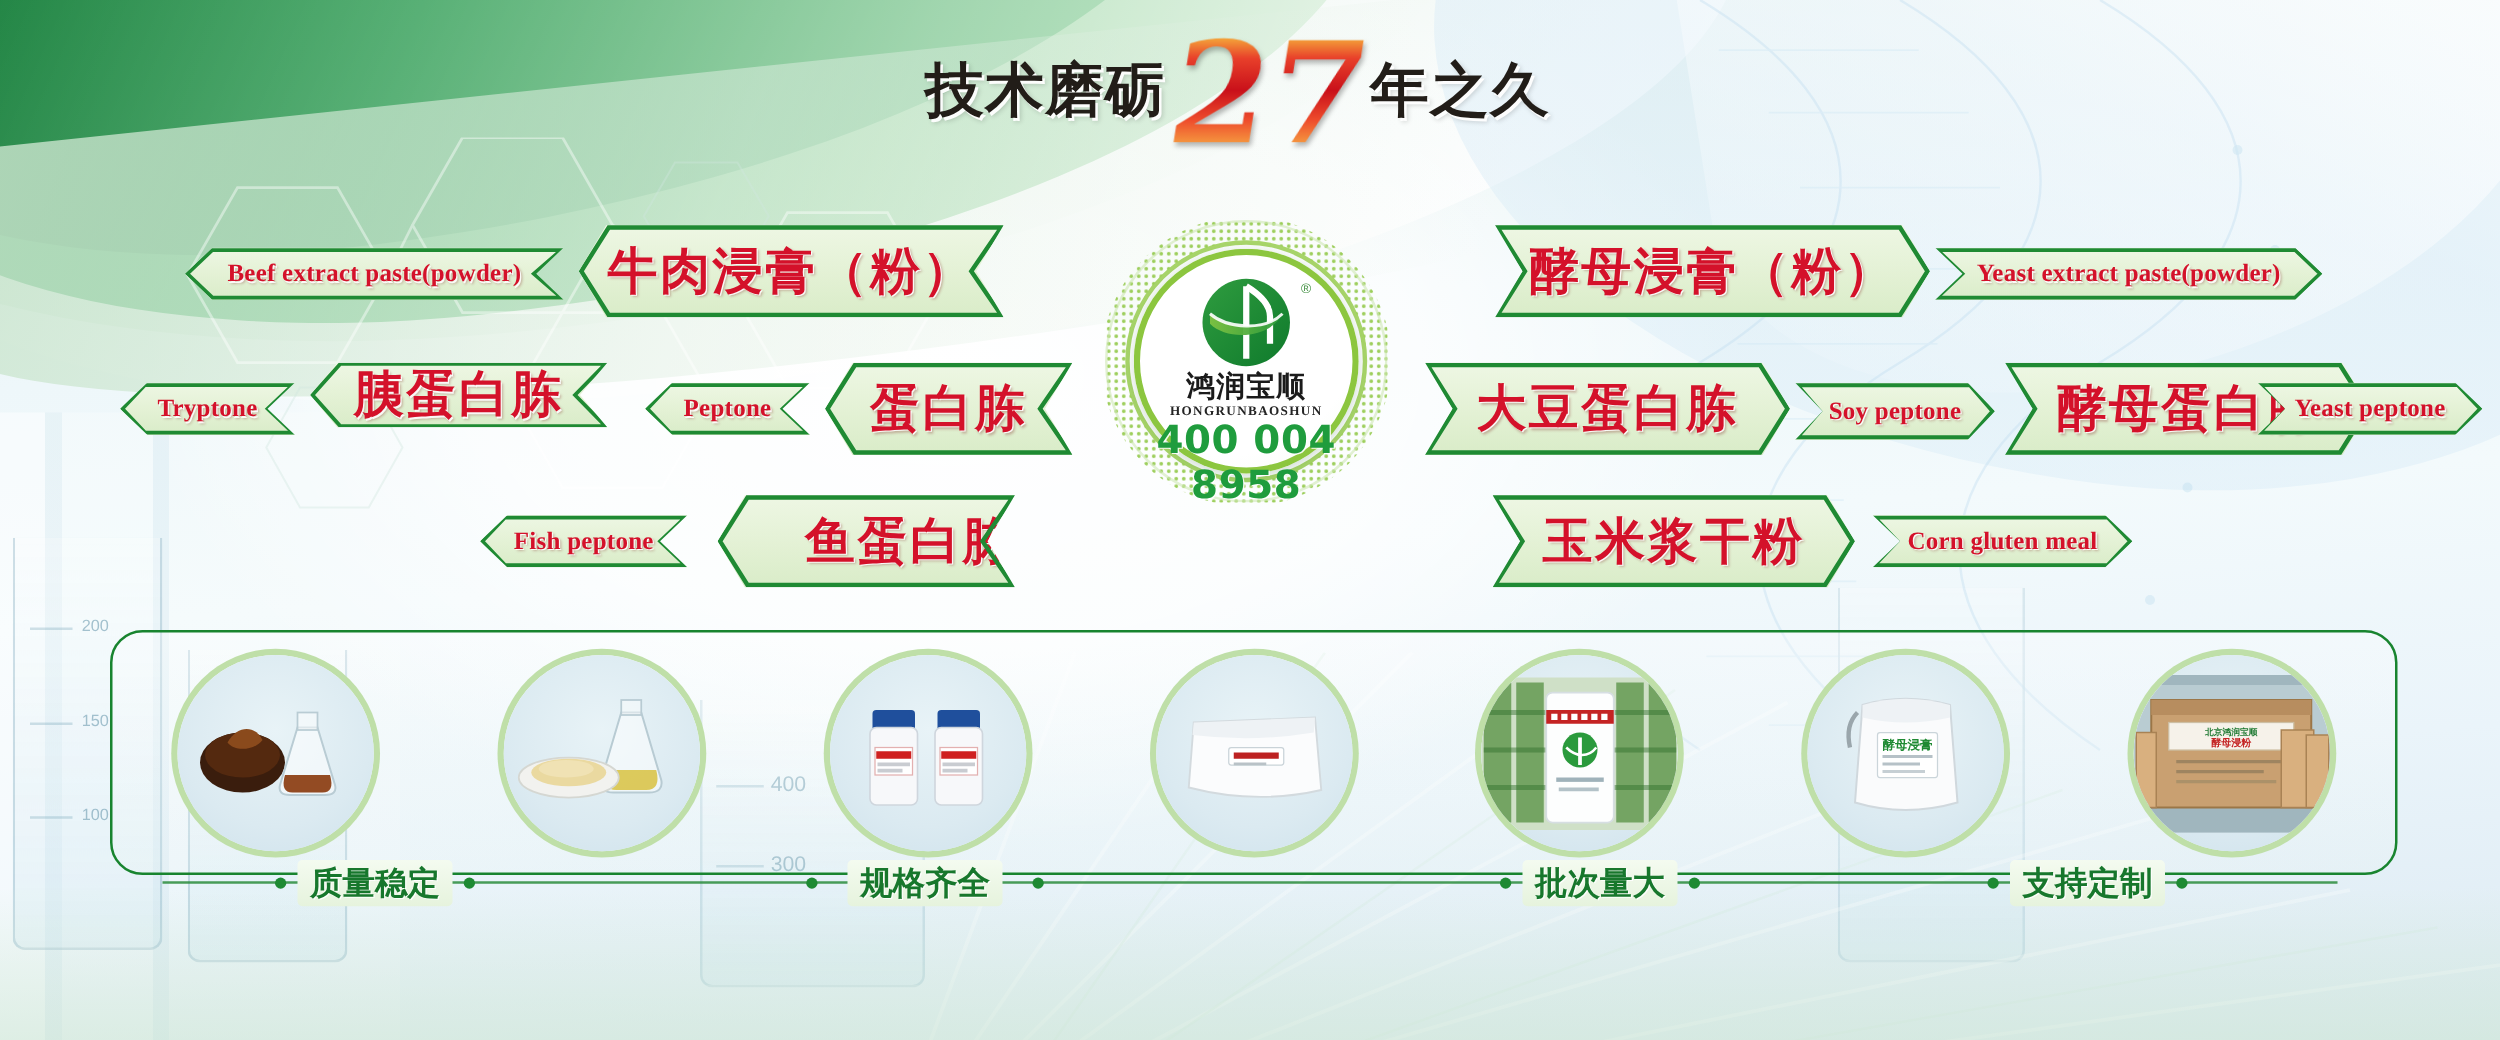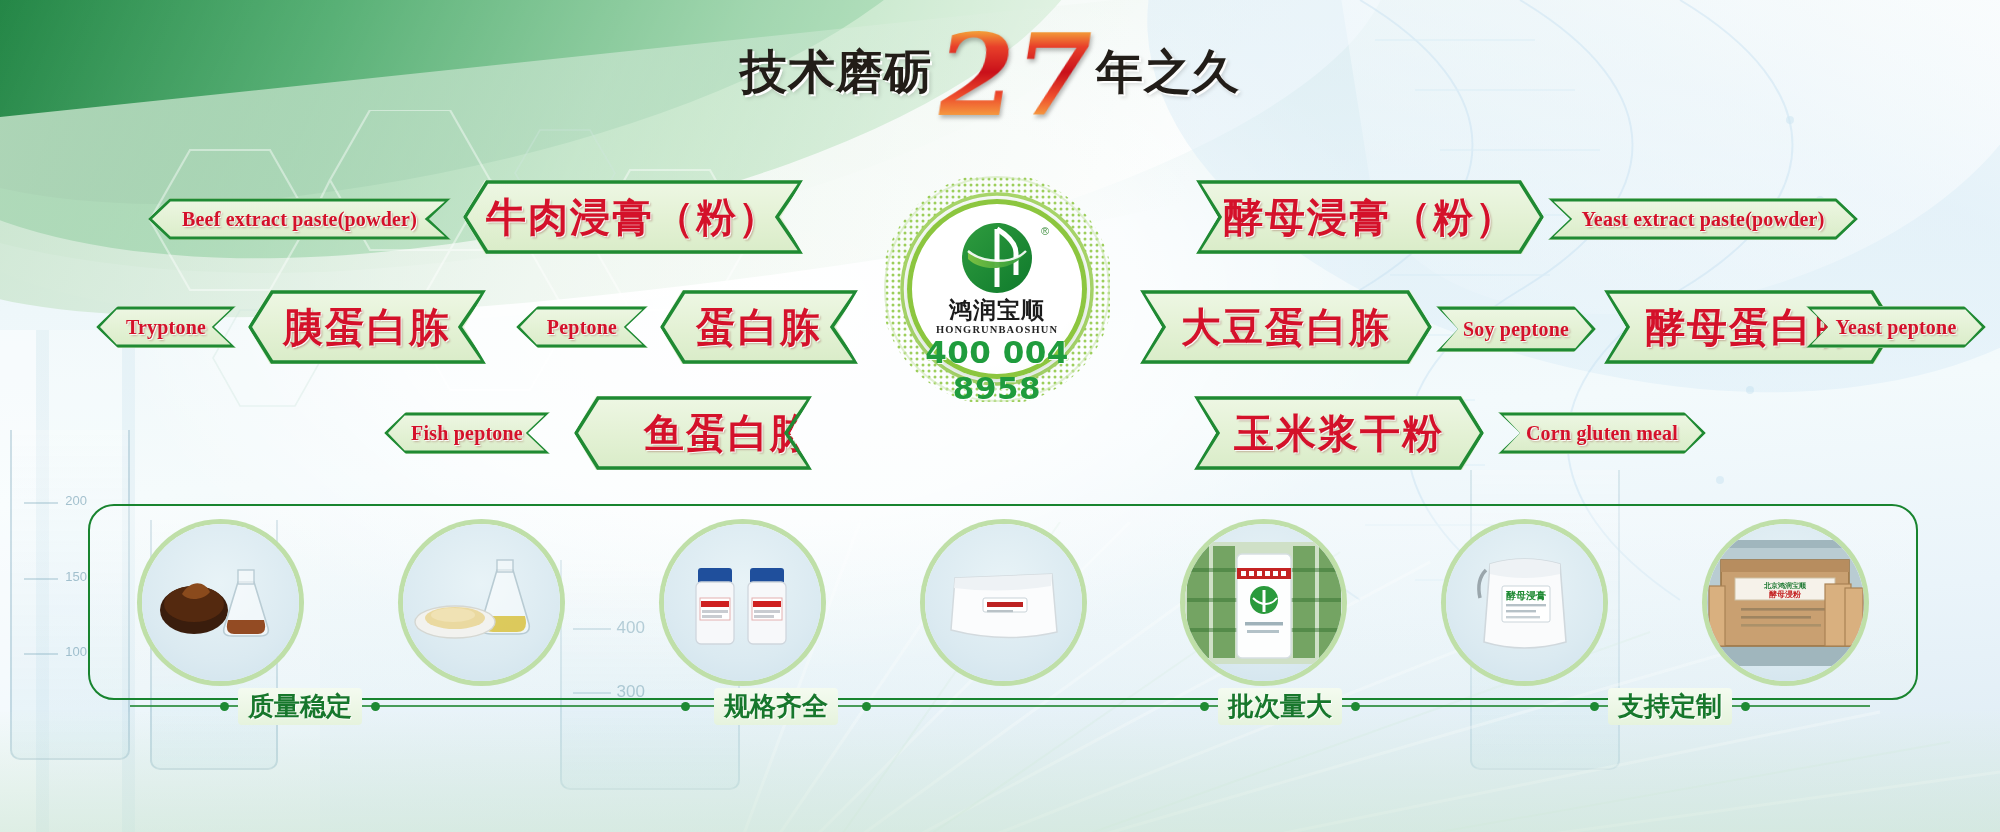--- a/index.html
+++ b/index.html
@@ -362,21 +362,21 @@
   </div>
 
   <div class="lab en r" style="left:96px;top:306px;width:140px;height:42px;">
     <span>Tryptone</span>
     <div class="lab-brd">
         <svg viewBox="0 0 140 42" preserveAspectRatio="none">
           <polygon points="20,2 138,2 118,21 138,40 20,40 2,21" fill="none" stroke="#1f8a33" stroke-width="3"></polygon>
         </svg>
       </div>
   </div>
-  <div class="lab cn r" style="left:248px;top:290px;width:238px;height:74px;">
+  <div class="lab cn r" style="left:248px;top:290px;width:238px;height:52px;">
     <span>胰蛋白胨</span>
     <div class="lab-brd">
         <svg viewBox="0 0 238 74" preserveAspectRatio="none">
           <polygon points="24,2 236,2 212,37 236,72 24,72 2,37" fill="none" stroke="#1f8a33" stroke-width="3.5"></polygon>
         </svg>
       </div>
   </div>
   <div class="lab en r" style="left:516px;top:306px;width:132px;height:42px;">
     <span>Peptone</span>
     <div class="lab-brd">
@@ -663,21 +663,21 @@
 
   <div class="chain">
     <div class="chain-line"></div>
 
     <div class="cap" style="left:200px;">
       <span class="dot"></span>
       <span class="txt pill">质量稳定</span>
       <span class="dot"></span>
     </div>
 
-    <div class="cap" style="left:676px;gap:24px;">
+    <div class="cap" style="left:640px;gap:24px;">
       <span class="dot"></span>
       <span class="txt pill">规格齐全</span>
       <span class="dot"></span>
     </div>
 
     <div class="cap" style="left:1180px;">
       <span class="dot"></span>
       <span class="txt pill">批次量大</span>
       <span class="dot"></span>
     </div>

